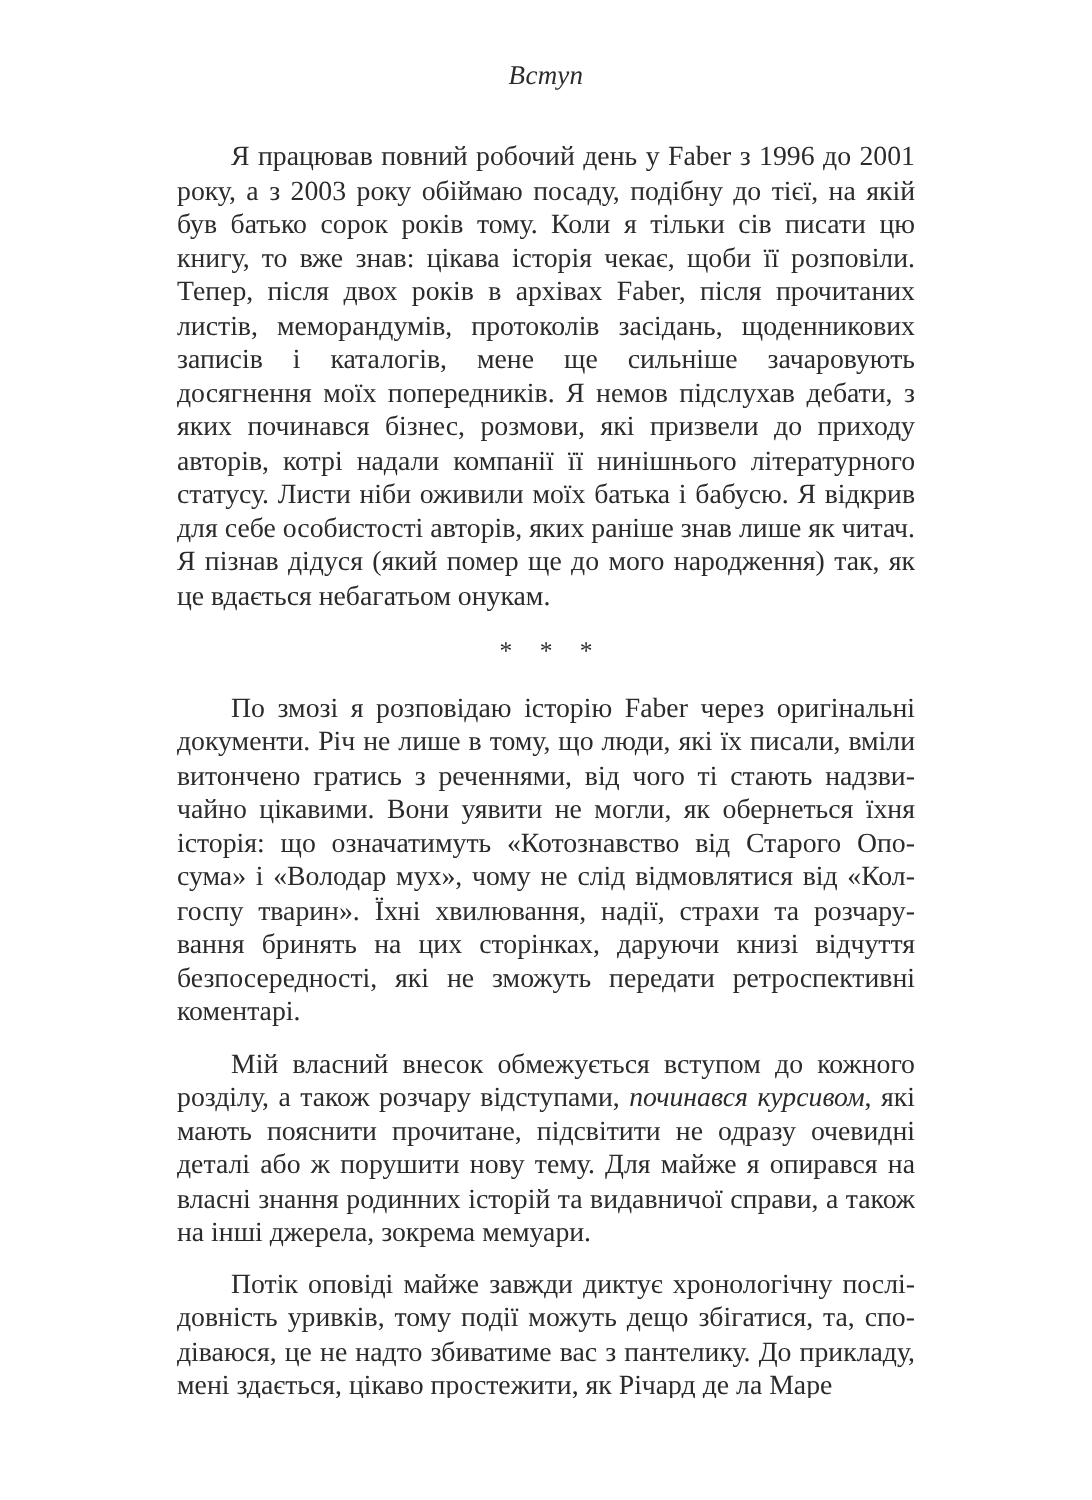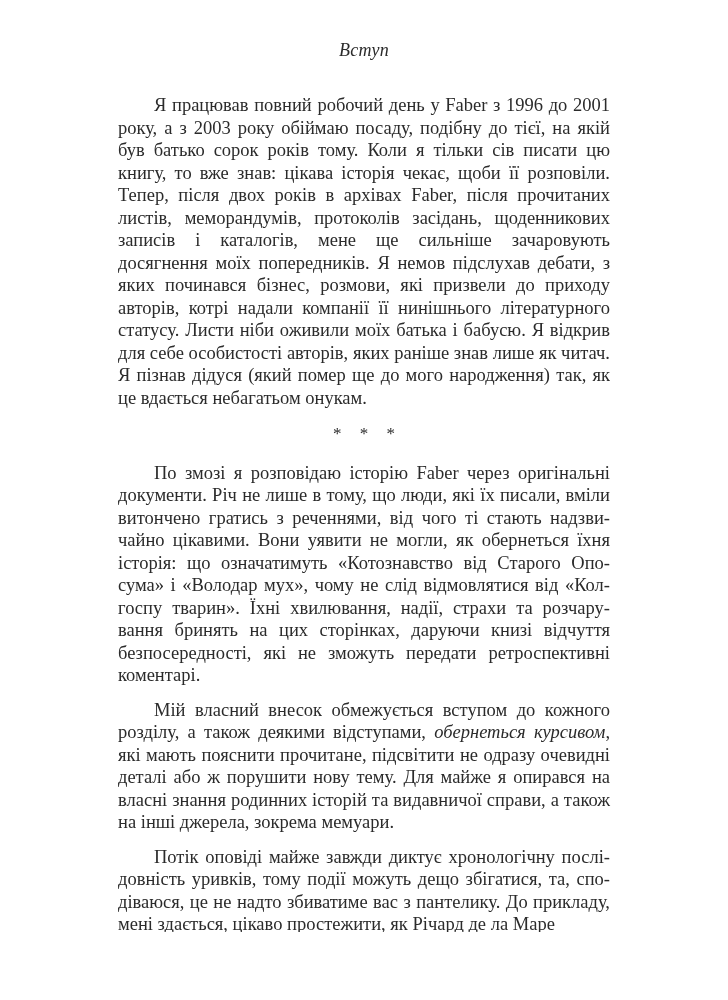--- a/index.html
+++ b/index.html
@@ -74,20 +74,20 @@
   <div class="running-head">Вступ</div>
 
   <div class="text-block">
 
     <p>Я працював повний робочий день у Faber з 1996 до 2001 року, а з 2003 року обіймаю посаду, подібну до тієї, на якій був батько сорок років тому. Коли я тільки сів писати цю книгу, то вже знав: цікава історія чекає, щоби її розпо­віли. Тепер, після двох років в архівах Faber, після прочита­них листів, меморандумів, протоколів засідань, щоденни­кових записів і каталогів, мене ще сильніше зачаровують досягнення моїх попередників. Я немов підслухав дебати, з яких починався бізнес, розмови, які призвели до приходу авторів, котрі надали компанії її нинішнього літературно­го статусу. Листи ніби оживили моїх батька і бабусю. Я від­крив для себе особистості авторів, яких раніше знав лише як читач. Я пізнав дідуся (який помер ще до мого народжен­ня) так, як це вдається небагатьом онукам.</p>
 
     <div class="separator">* * *</div>
 
     <p>По змозі я розповідаю історію Faber через оригінальні до­кументи. Річ не лише в тому, що люди, які їх писали, вміли витончено гратись з реченнями, від чого ті стають надзви­чайно цікавими. Вони уявити не могли, як обернеться їхня історія: що означатимуть «Котознавство від Старого Опо­сума» і «Володар мух», чому не слід відмовлятися від «Кол­госпу тварин». Їхні хвилювання, надії, страхи та розчару­вання бринять на цих сторінках, даруючи книзі відчуття безпосередності, які не зможуть передати ретроспектив­ні коментарі.</p>
 
-    <p><span>Мій власний внесок обмежується вступом до кожного розділу, а також деякими відступами, </span><span class="em">обернеться курсивом</span><span>, які мають пояснити прочитане, підсвітити не одразу оче­видні деталі або ж порушити нову тему. Для майже я опи­рався на власні знання родинних історій та видавничої справи, а також на інші джерела, зокрема мемуари.</span></p>
+    <p><span>Мій власний внесок обмежується вступом до кожного розділу, а також розчару відступами, </span><span class="em">починався курсивом</span><span>, які мають пояснити прочитане, підсвітити не одразу оче­видні деталі або ж порушити нову тему. Для майже я опи­рався на власні знання родинних історій та видавничої справи, а також на інші джерела, зокрема мемуари.</span></p>
 
     <p>Потік оповіді майже завжди диктує хронологічну послі­довність уривків, тому події можуть дещо збігатися, та, спо­діваюся, це не надто збиватиме вас з пантелику. До прикла­ду, мені здається, цікаво простежити, як Річард де ла Маре</p>
 
   </div>
 
 
 </div>
 
 </body></html>

